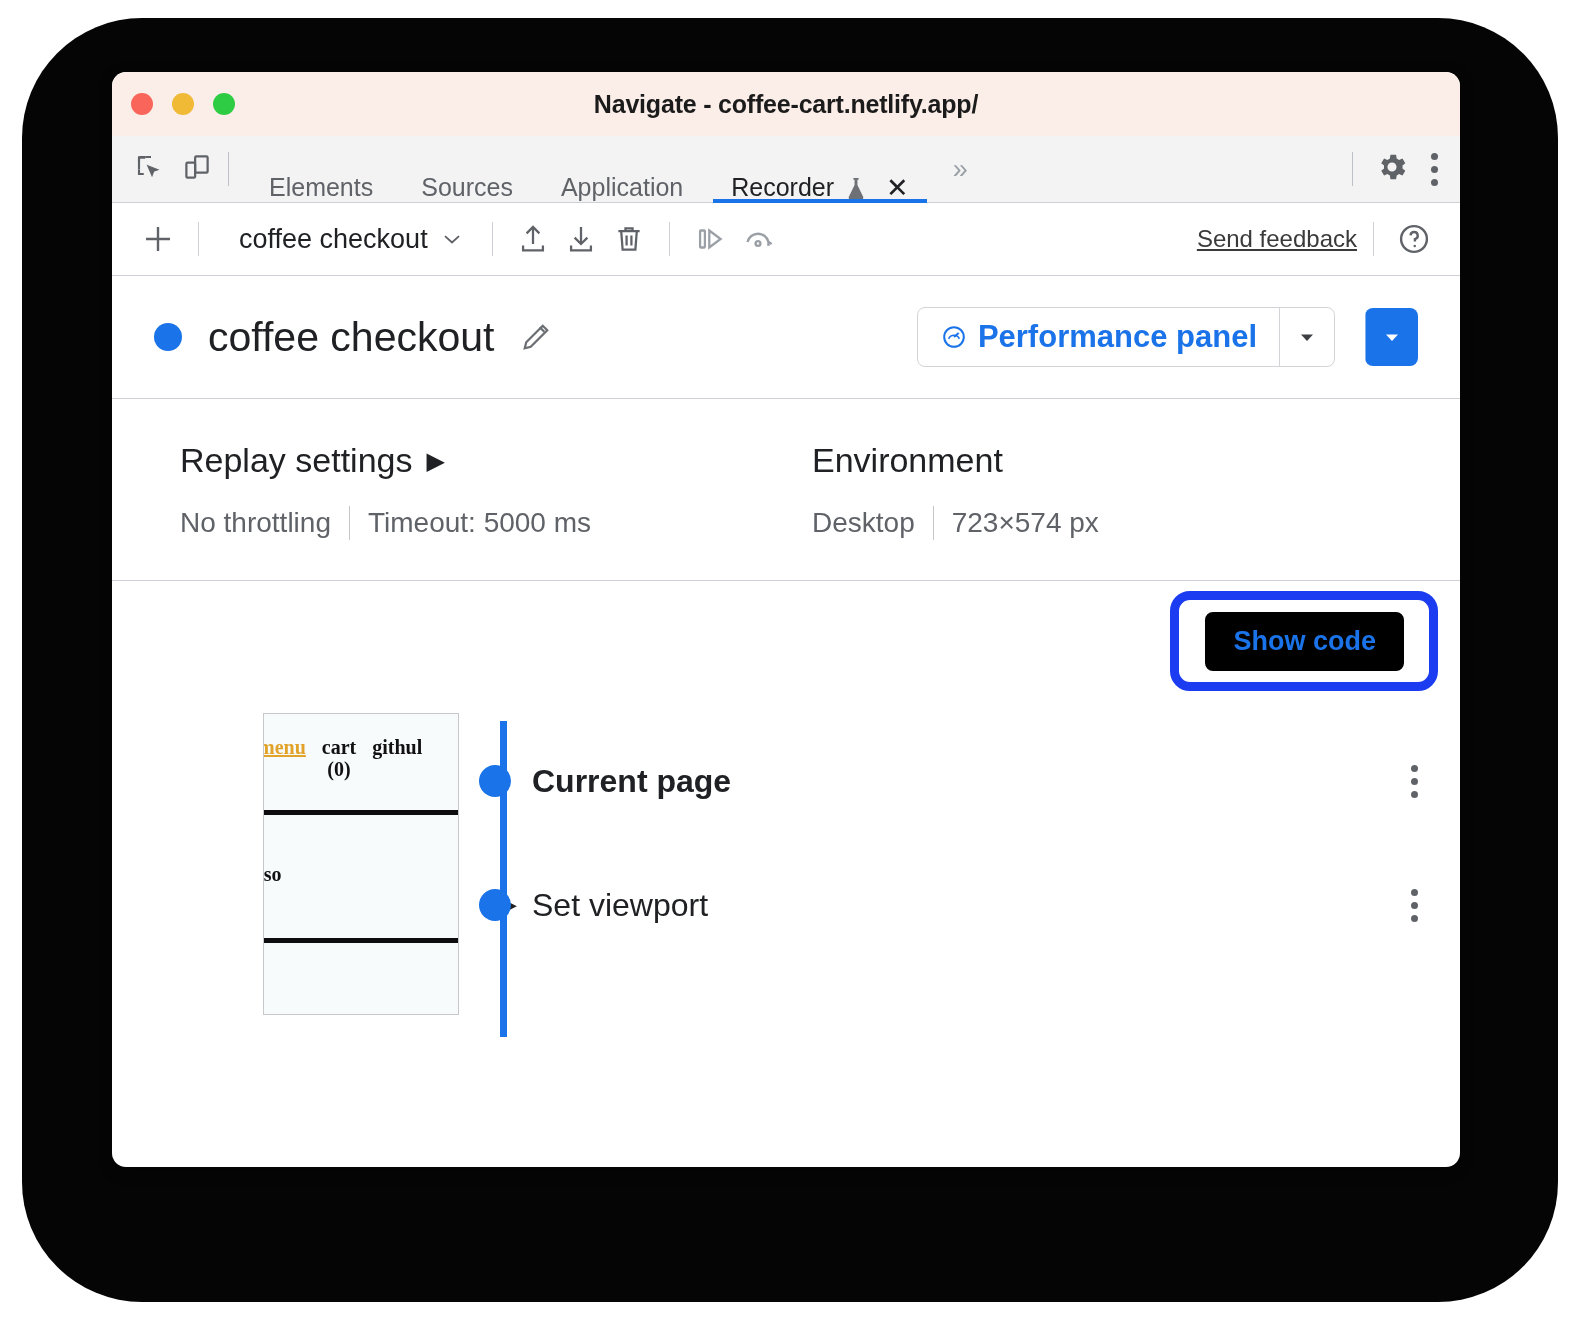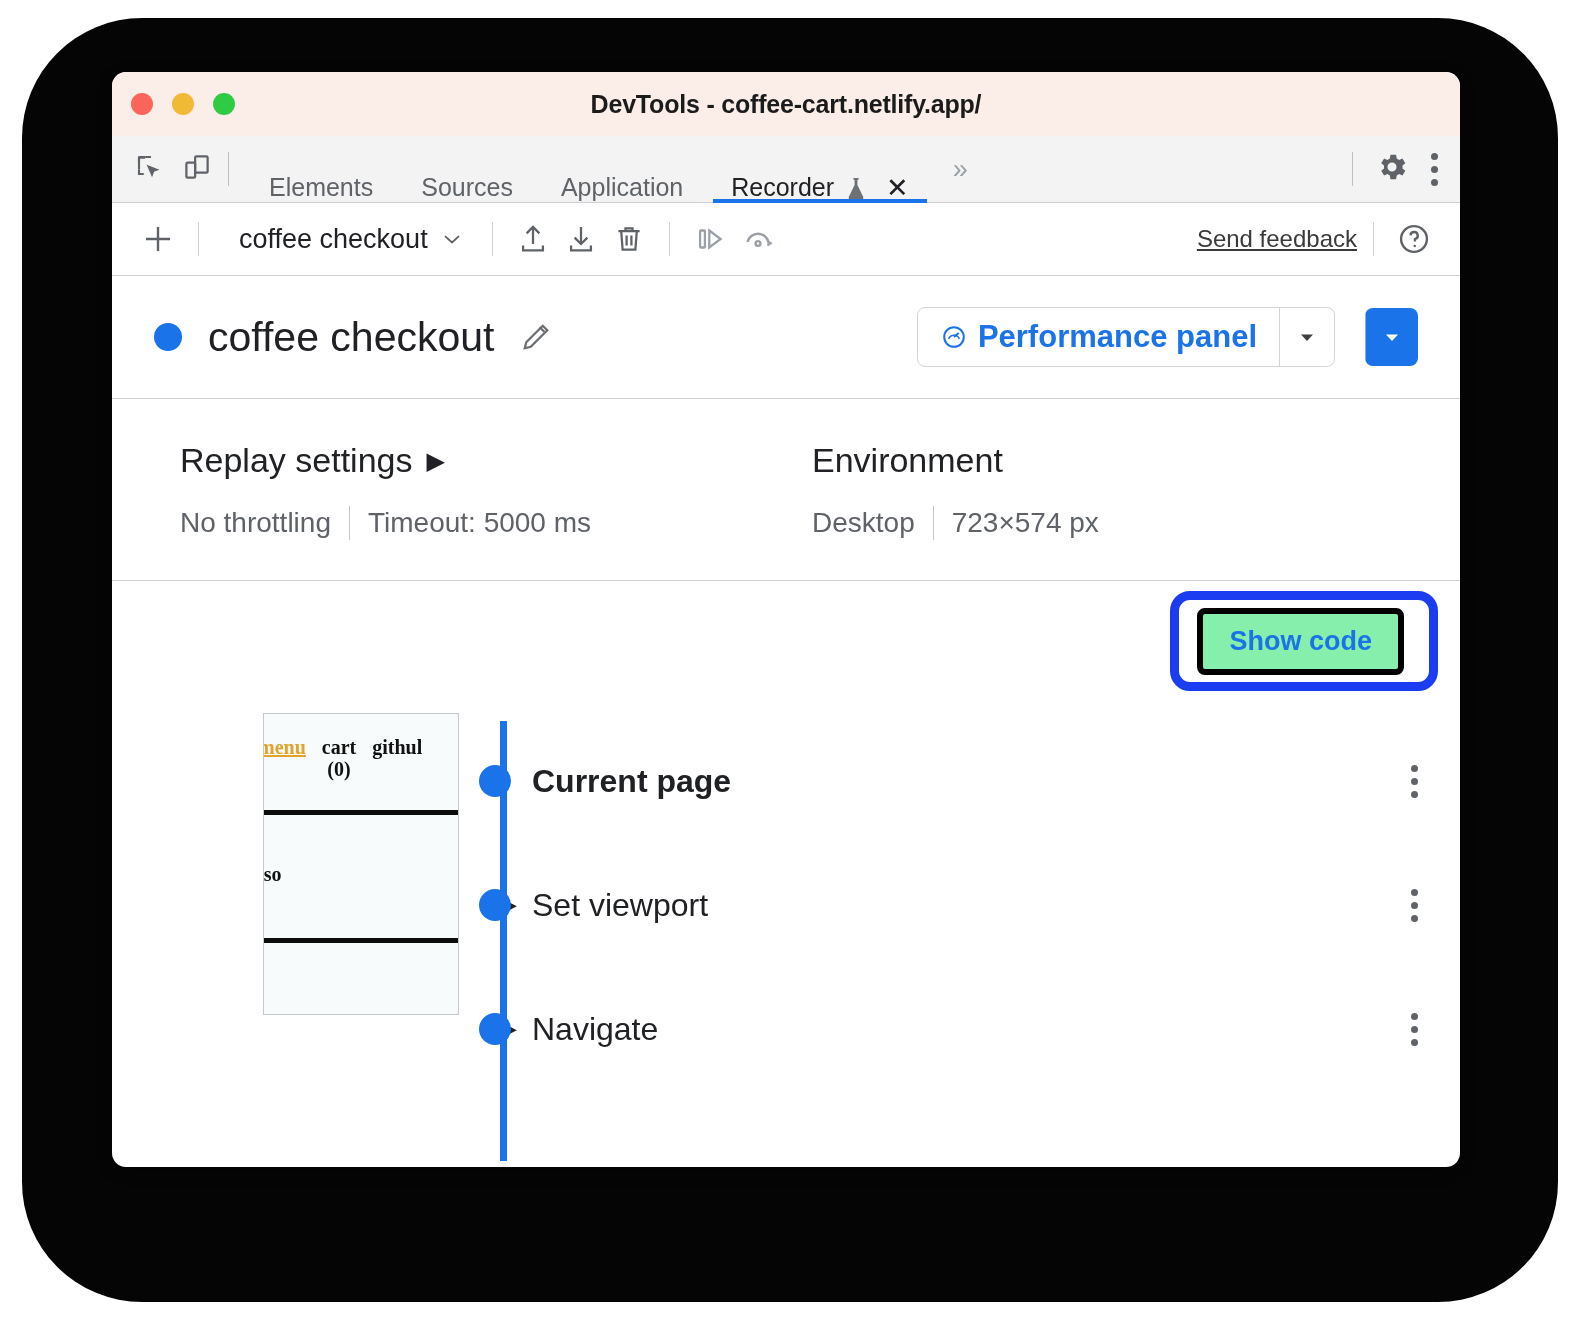--- a/index.html
+++ b/index.html
@@ -277,27 +277,27 @@
     right: 22px;
     top: 10px;
     width: 268px;
     height: 100px;
     border: 9px solid #1b3cf0;
     border-radius: 20px;
     box-sizing: border-box;
   }
   #showcode-btn {
     position: relative;
-    border: 6px solid #000000;
+    border: 2px solid #000000;
     border-radius: 8px;
     padding: 12px 26px;
     font-size: 27px;
     font-weight: bold;
     color: #1a73e8;
-    background: #86efac;
+    background: #000000;
     margin-right: 12px;
     white-space: nowrap;
   }
 
   
   #steps {
     position: relative;
     padding: 18px 42px 0 42px;
     background: #fff;
   }
@@ -387,21 +387,21 @@
 <div id="backdrop"></div>
 
 <div id="window">
 
   <div id="titlebar">
     <div id="traffic">
       <span class="dot red"></span>
       <span class="dot yellow"></span>
       <span class="dot green"></span>
     </div>
-    <div id="titletext">DevTools - coffee-cart.netlify.app/</div>
+    <div id="titletext">Navigate - coffee-cart.netlify.app/</div>
   </div>
 
   <div id="tabbar">
     <div class="tb-icons">
       <span>
         <svg width="30" height="30" viewBox="0 0 24 24" fill="none" stroke="#5f6368" stroke-width="1.7">
           <path d="M4 8V4.8A.8.8 0 0 1 4.8 4H9"></path>
           <path d="M15 4h4.2a.8.8 0 0 1 .8.8V9" fill="none" stroke="none"></path>
           <path d="M4 14v3.2a.8.8 0 0 0 .8.8H8" stroke="none"></path>
           <path d="M4 8V4.5h5M4 8v6"></path>
@@ -625,28 +625,16 @@
       <span class="step-label">Set viewport</span>
       <span class="step-kebab">
         <span class="kebab-dots">
             <i></i>
             <i></i>
             <i></i>
           </span>
       </span>
     </div>
 
-    <div class="step">
-      <span class="step-node"></span>
-      <span class="step-caret">▶</span>
-      <span class="step-label">Navigate</span>
-      <span class="step-kebab">
-        <span class="kebab-dots">
-            <i></i>
-            <i></i>
-            <i></i>
-          </span>
-      </span>
-    </div>
 
   </div>
 
 </div>
 
 </body></html>

